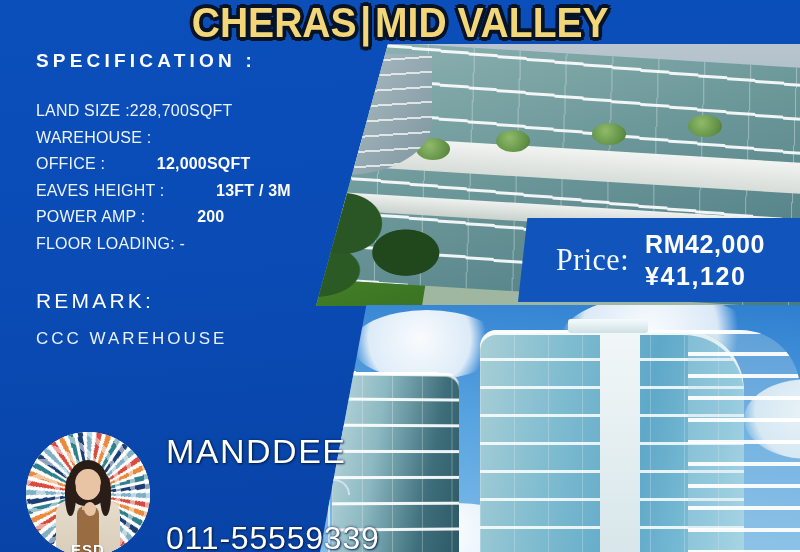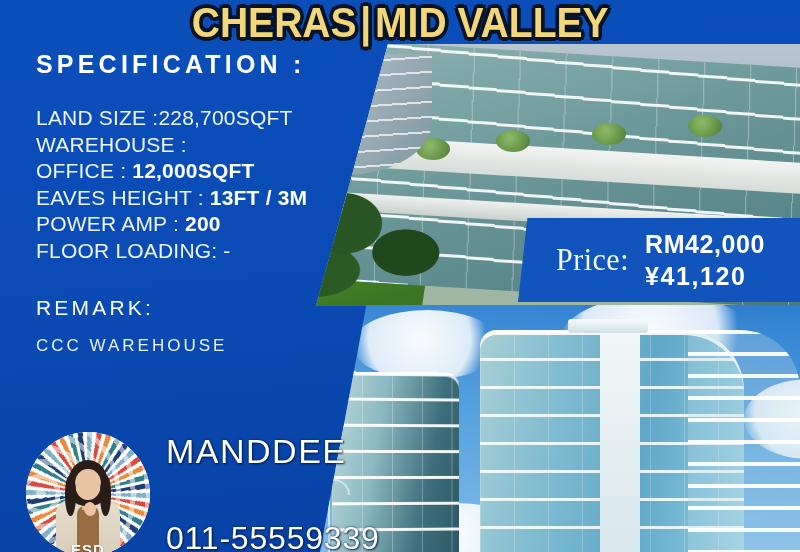--- a/index.html
+++ b/index.html
@@ -162,29 +162,29 @@
       -4px 0 0 #071428, 4px 0 0 #071428, 0 4px 0 #071428, 0 -4px 0 #071428;
   }
   .title .sep{ color:#f3d677; padding:0 4px; }
 
   
   .panel{
     position:absolute; left:36px; top:50px; width:330px; z-index:7;
     color:#ffffff;
   }
   .spec-heading{
-    font-size:25px; font-weight:bold; letter-spacing:4.2px;
+    font-size:19px; font-weight:bold; letter-spacing:4.2px;
     color:#ffffff; margin-bottom:26px;
   }
   .spec-list{ list-style:none; }
   .spec-list li{
-    font-size:21px; line-height:26.5px; font-weight:normal;
+    font-size:16px; line-height:26.5px; font-weight:normal;
     color:#eef4fb; letter-spacing:.2px; white-space:nowrap;
   }
-  .spec-list li b{ font-weight:bold; color:#ffffff; }
+  .spec-list li b{ font-weight:bold; color:#ffffff;margin-left:47px; }
 
   .remark-heading{
     margin-top:32px;
     font-size:21px; font-weight:normal; letter-spacing:3.2px; color:#ffffff;
   }
   .remark-text{
     margin-top:16px;
     font-size:17px; letter-spacing:3px; color:#e9f1fa; font-weight:300;
   }
 

